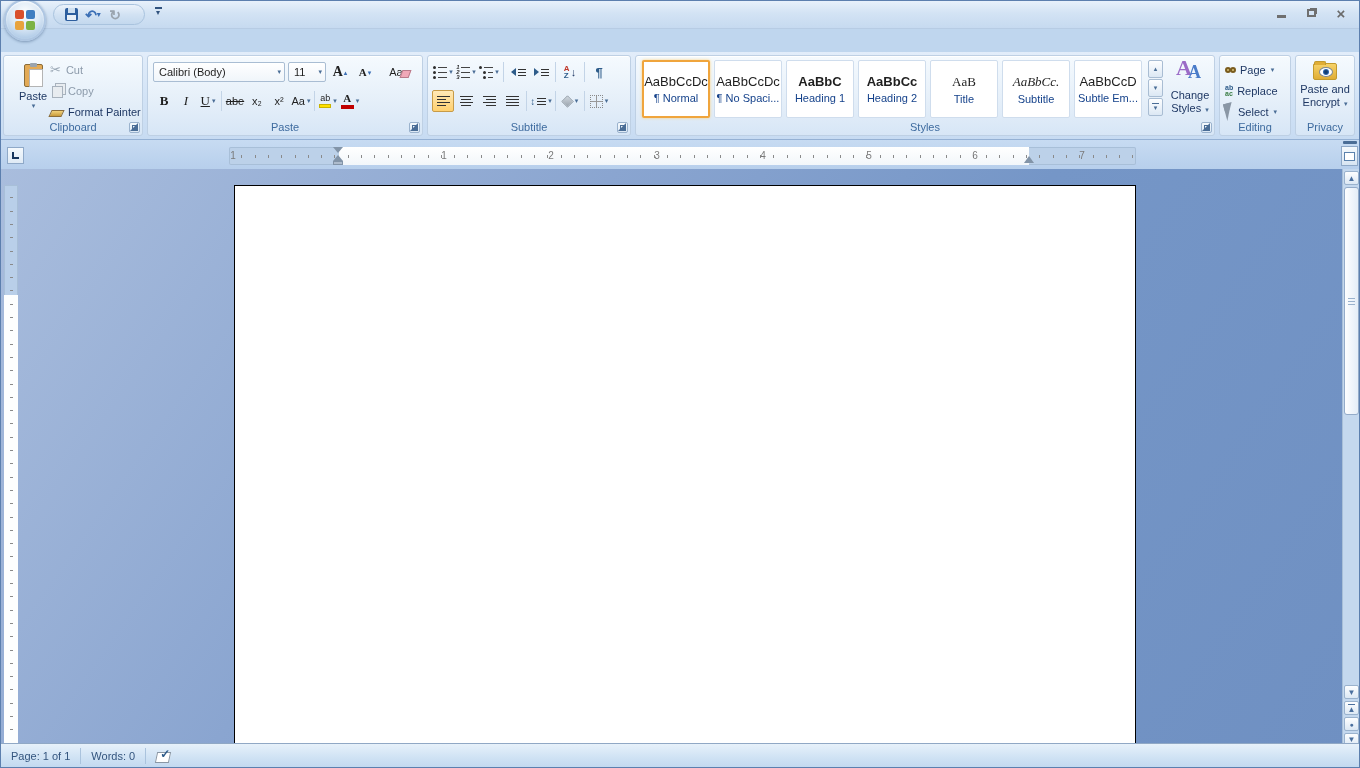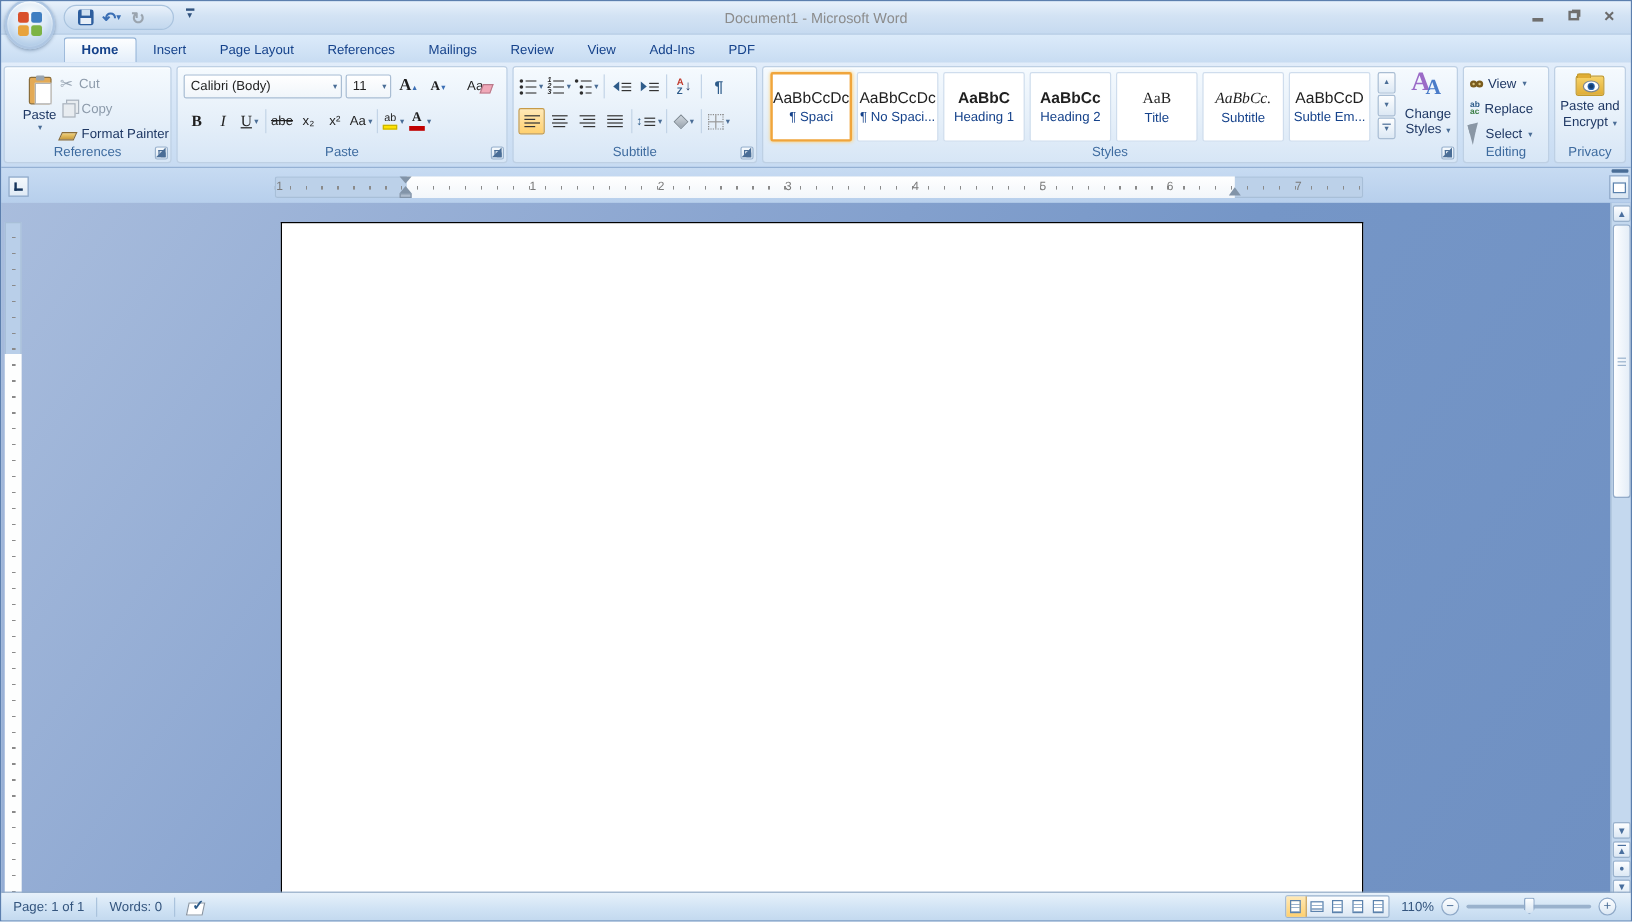--- a/index.html
+++ b/index.html
@@ -233,45 +233,33 @@
           <span class="qat-dd">▾</span>
         </div>
       <div class="qat-btn">
           <span class="ic-redo">↻</span>
         </div>
     </div>
     <div class="qat-more">
         <b></b>
         <span>▾</span>
       </div>
-    <div class="title-text">Document1 - Microsoft Word</div>
     <div class="win-controls">
       <div class="wc wc-min">
           <i></i>
         </div>
       <div class="wc wc-rest">
           <i></i>
         </div>
       <div class="wc wc-close">
           <span>×</span>
         </div>
     </div>
   </div>
 
-  <div class="tabrow">
-    <div class="tab active">Home</div>
-    <div class="tab">Insert</div>
-    <div class="tab">Page Layout</div>
-    <div class="tab">References</div>
-    <div class="tab">Mailings</div>
-    <div class="tab">Review</div>
-    <div class="tab">View</div>
-    <div class="tab">Add-Ins</div>
-    <div class="tab">PDF</div>
-  </div>
 
   <div class="ribbon">
 
     <div class="grp" style="left:2px; width:140px;">
       <div class="paste-btn">
         <span class="ic-clipboard"></span>
         <span>Paste</span>
         <span class="dd">▾</span>
       </div>
       <div class="clip-rows">
@@ -281,21 +269,21 @@
         </div>
         <div class="clip-row">
           <span class="ic-copy"></span>
           <span class="graytext">Copy</span>
         </div>
         <div class="clip-row">
           <span class="ic-brush"></span>
           <span>Format Painter</span>
         </div>
       </div>
-      <div class="grp-label">References</div>
+      <div class="grp-label">Clipboard</div>
       <div class="launcher">
           <i></i>
           <b></b>
         </div>
     </div>
 
     <div class="grp" style="left:146px; width:276px;">
       <div class="fg-row1">
         <div class="combo" style="width:132px;">
           <span>Calibri (Body)</span>
@@ -514,21 +502,21 @@
       <div class="launcher">
           <i></i>
           <b></b>
         </div>
     </div>
 
     <div class="grp" style="left:634px; width:580px;">
       <div class="styles-gallery">
         <div class="chip sel">
           <span class="prev">AaBbCcDc</span>
-          <span class="nm">¶ Spaci</span>
+          <span class="nm">¶ Normal</span>
         </div>
         <div class="chip">
           <span class="prev">AaBbCcDc</span>
           <span class="nm">¶ No Spaci...</span>
         </div>
         <div class="chip">
           <span class="prev prev-h prev-h1">AaBbC</span>
           <span class="nm">Heading 1</span>
         </div>
         <div class="chip">
@@ -575,21 +563,21 @@
         </div>
     </div>
 
     <div class="grp" style="left:1218px; width:72px;">
       <div class="ed-rows">
         <div class="ed-row">
           <span class="ic-bino">
               <i></i>
               <i></i>
             </span>
-          <span>View</span>
+          <span>Page</span>
           <span class="dd">▾</span>
         </div>
         <div class="ed-row">
           <span class="ic-rep">
               <span class="r1">ab</span>
               <span class="r2">ac</span>
             </span>
           <span>Replace</span>
         </div>
         <div class="ed-row">
@@ -674,46 +662,15 @@
   <div class="statusbar">
     <div class="sb-item">Page: 1 of 1</div>
     <div class="sb-sep"></div>
     <div class="sb-item">Words: 0</div>
     <div class="sb-sep"></div>
     <div class="sb-item">
       <span class="ic-spell">
           <span>✓</span>
         </span>
     </div>
-    <div class="sb-right">
-      <div class="viewbtns">
-        <div class="vb on">
-            <i></i>
-          </div>
-        <div class="vb">
-            <i class="book"></i>
-          </div>
-        <div class="vb">
-            <i></i>
-          </div>
-        <div class="vb">
-            <i></i>
-          </div>
-        <div class="vb">
-            <i></i>
-          </div>
-      </div>
-      <div class="zoom-txt">110%</div>
-      <div class="zslider">
-        <div class="zbtn">
-            <span>−</span>
-          </div>
-        <div class="ztrack">
-            <div class="zthumb"></div>
-          </div>
-        <div class="zbtn">
-            <span>+</span>
-          </div>
-      </div>
-    </div>
   </div>
 
 </div>
 
 </body></html>

